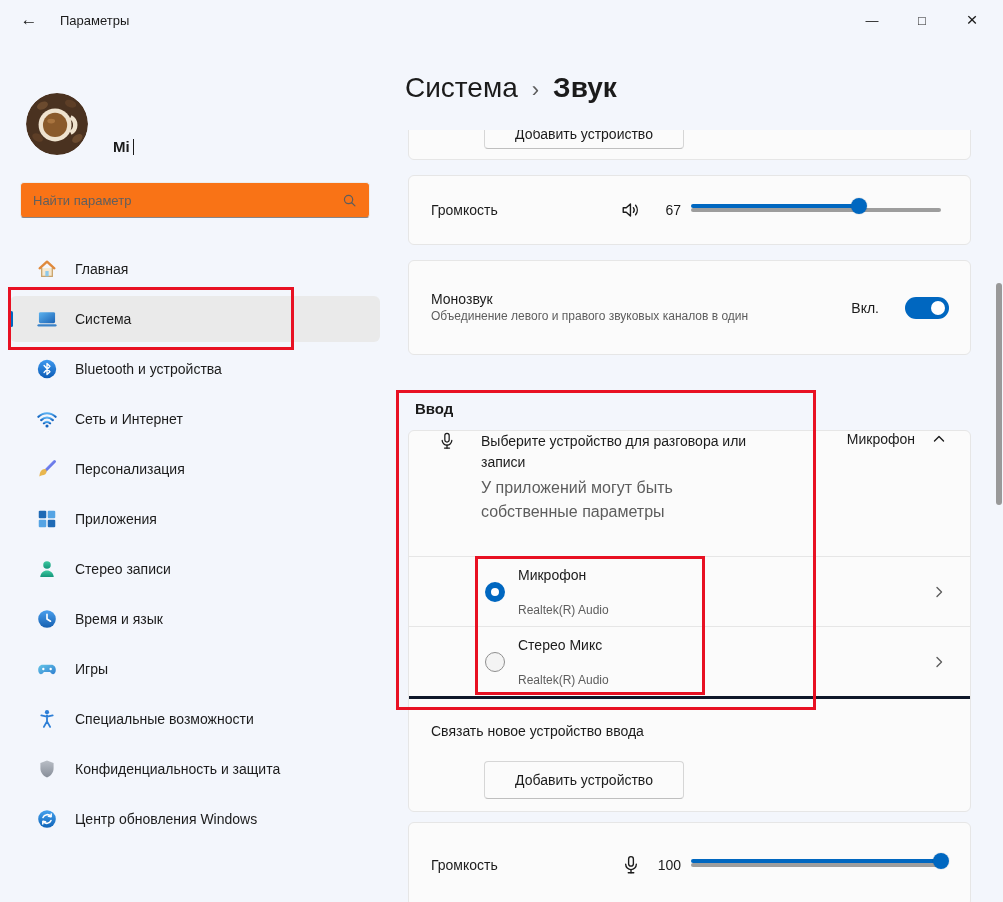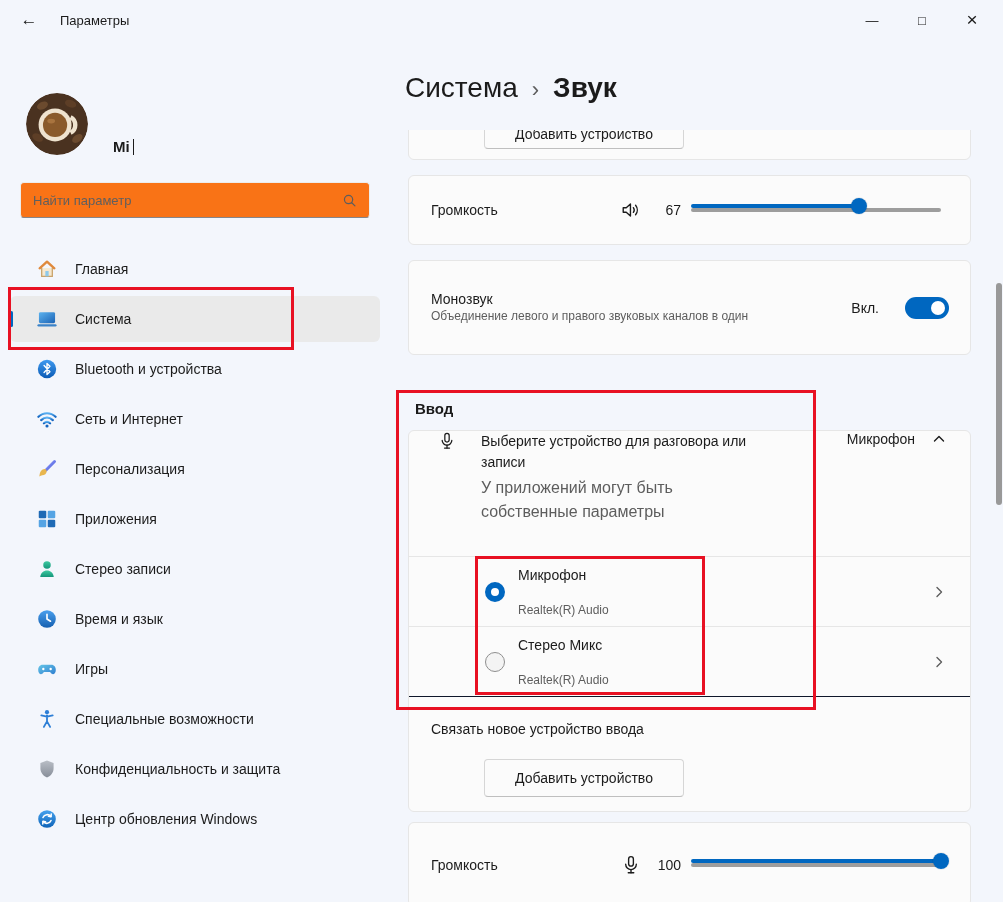--- a/index.html
+++ b/index.html
@@ -74,21 +74,21 @@
   .exp-value{font-size:14px;margin-right:16px}
   .chev{width:16px;height:16px;flex:none}
   .chev svg{display:block;width:100%;height:100%}
   .device-row{height:70px;display:flex;align-items:center;padding:0 23px 0 76px;border-top:1px solid #e6e6e6;cursor:pointer}
   .radio{width:20px;height:20px;border-radius:50%;flex:none;margin-right:13px}
   .radio.on{border:6px solid var(--accent);background:#fff}
   .radio.off{border:1px solid #8f8f8f;background:#f4f4f4}
   .device-text{flex:1}
   .device-name{font-size:14px}
   .device-driver{font-size:12px;color:#5d5d5d;margin-top:20px}
-  .pair-section{border-top:1px solid #0f172a;padding:24px 0 0 22px;flex:1}
+  .pair-section{border-top:3px solid #0f172a;padding:24px 0 0 22px;flex:1}
   .pair-label{font-size:14px;margin-bottom:22px}
   .pair-section .btn{margin-left:53px;width:200px;height:38px}
   
   .annotation{position:absolute;border:3px solid var(--red);z-index:50;pointer-events:none}
   #red-sidebar{left:8px;top:287px;width:286px;height:63px}
   #red-input{left:396px;top:390px;width:420px;height:320px}
   #red-devices{left:475px;top:556px;width:230px;height:139px}
   .scroll-thumb{position:absolute;right:1px;top:283px;width:6px;height:222px;border-radius:3px;background:#999;z-index:40;cursor:pointer}
 </style>
 </head>

